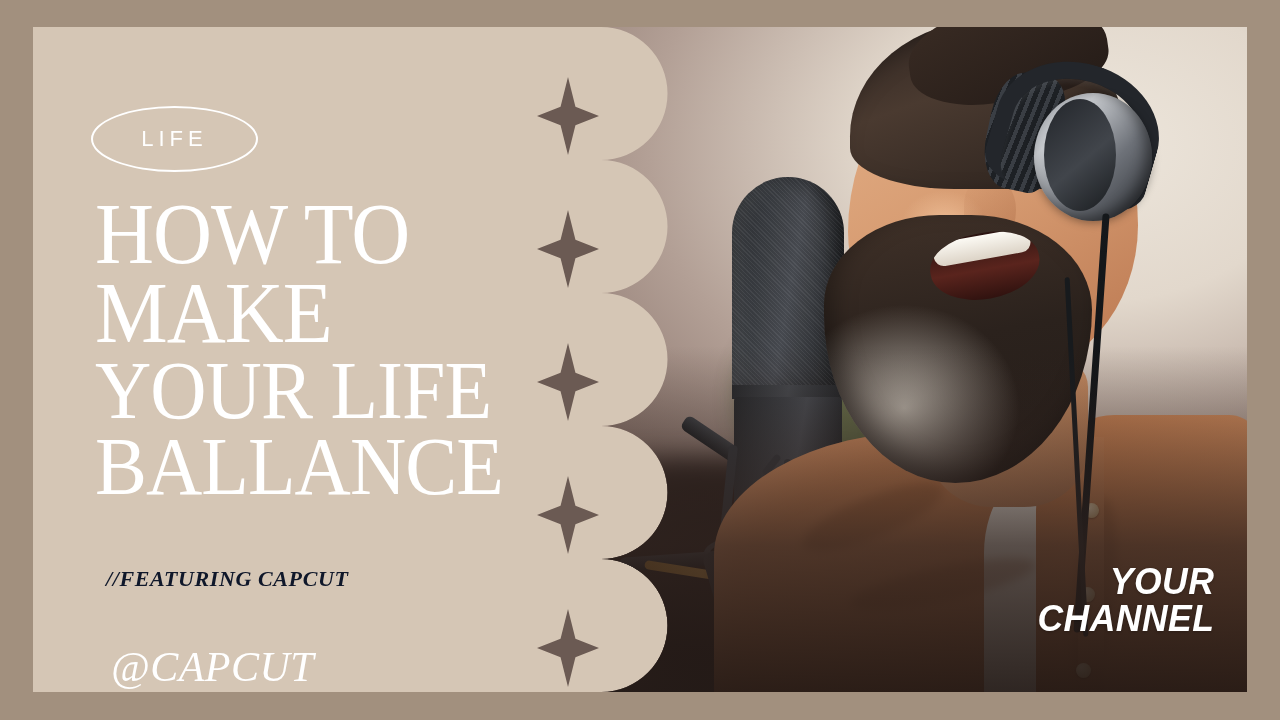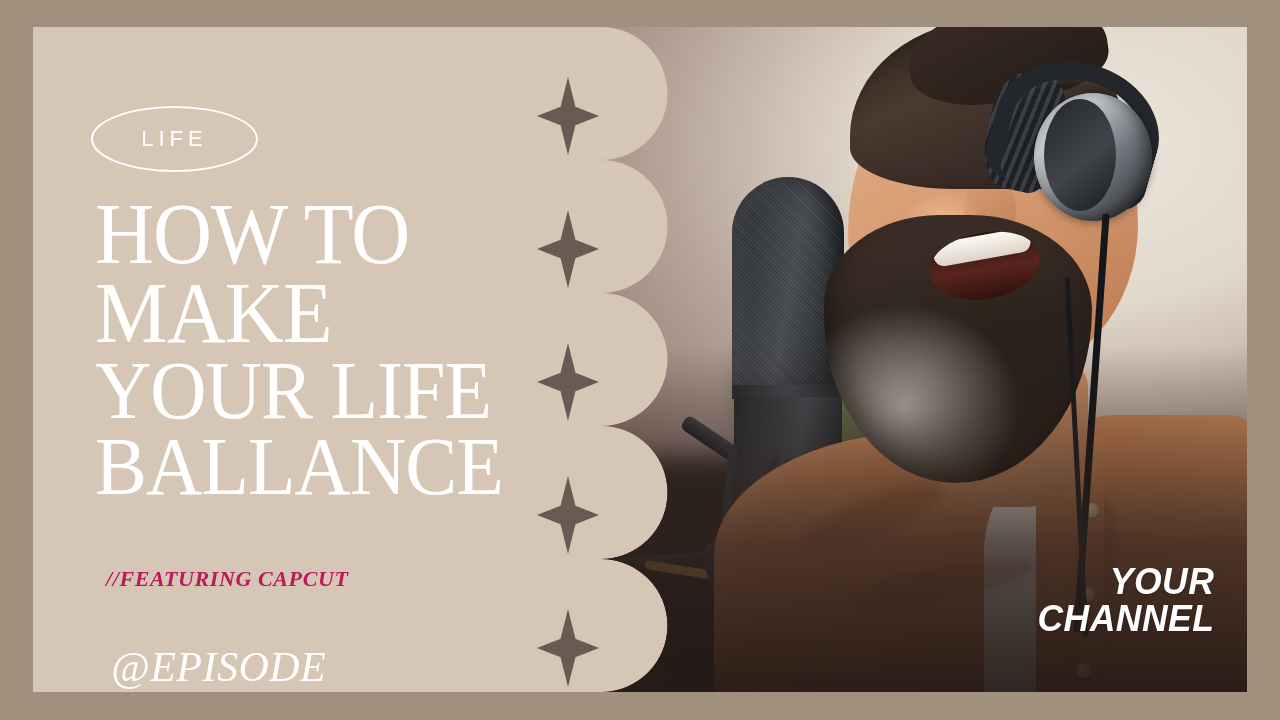--- a/index.html
+++ b/index.html
@@ -259,21 +259,21 @@
     color:#FFFFFF;
     font-family:"Liberation Serif", serif;
     font-size:86px;line-height:.92;font-weight:400;
     letter-spacing:-1px;
     transform:scaleX(.95);transform-origin:left top;
   }
   .title .ln{display:block;white-space:nowrap;}
   .title .ln:nth-child(3),.title .ln:nth-child(4){font-size:82px;}
   .subtitle{
     position:absolute;left:73px;top:539px;
-    color:#be185d;font-style:italic;font-weight:700;
+    color:#0f172a;font-style:italic;font-weight:700;
     font-family:"Liberation Serif", serif;
     font-size:22px;letter-spacing:.6px;
   }
   .handle{
     position:absolute;left:78px;top:616px;
     color:#FFFFFF;font-style:italic;
     font-family:"Liberation Serif", serif;
     font-size:42px;letter-spacing:.5px;
   }
 
@@ -399,21 +399,21 @@
     </div>
 
     <div class="title">
       <span class="ln">HOW TO</span>
       <span class="ln">MAKE</span>
       <span class="ln">YOUR LIFE</span>
       <span class="ln">BALLANCE</span>
     </div>
 
     <div class="subtitle">//FEATURING CAPCUT</div>
-    <div class="handle">@EPISODE</div>
+    <div class="handle">@CAPCUT</div>
 
 
     <div class="channel">
       <span class="ch-l">YOUR</span>
       <span class="ch-l">CHANNEL</span>
     </div>
 
   </div>
 </div>
 

